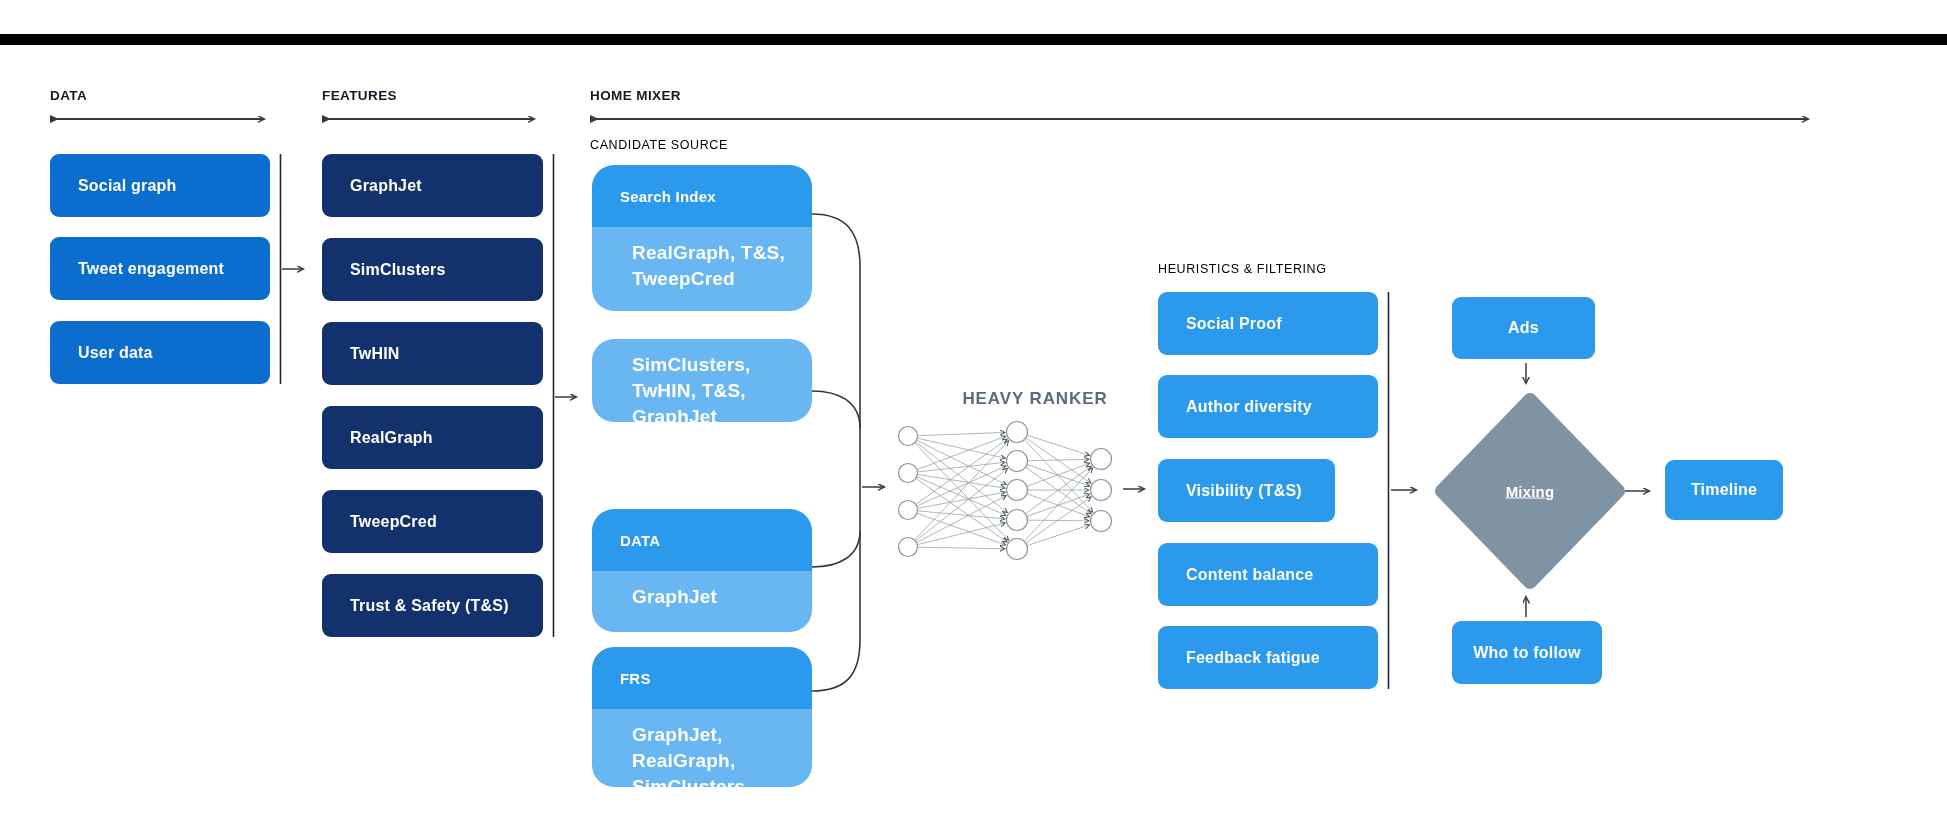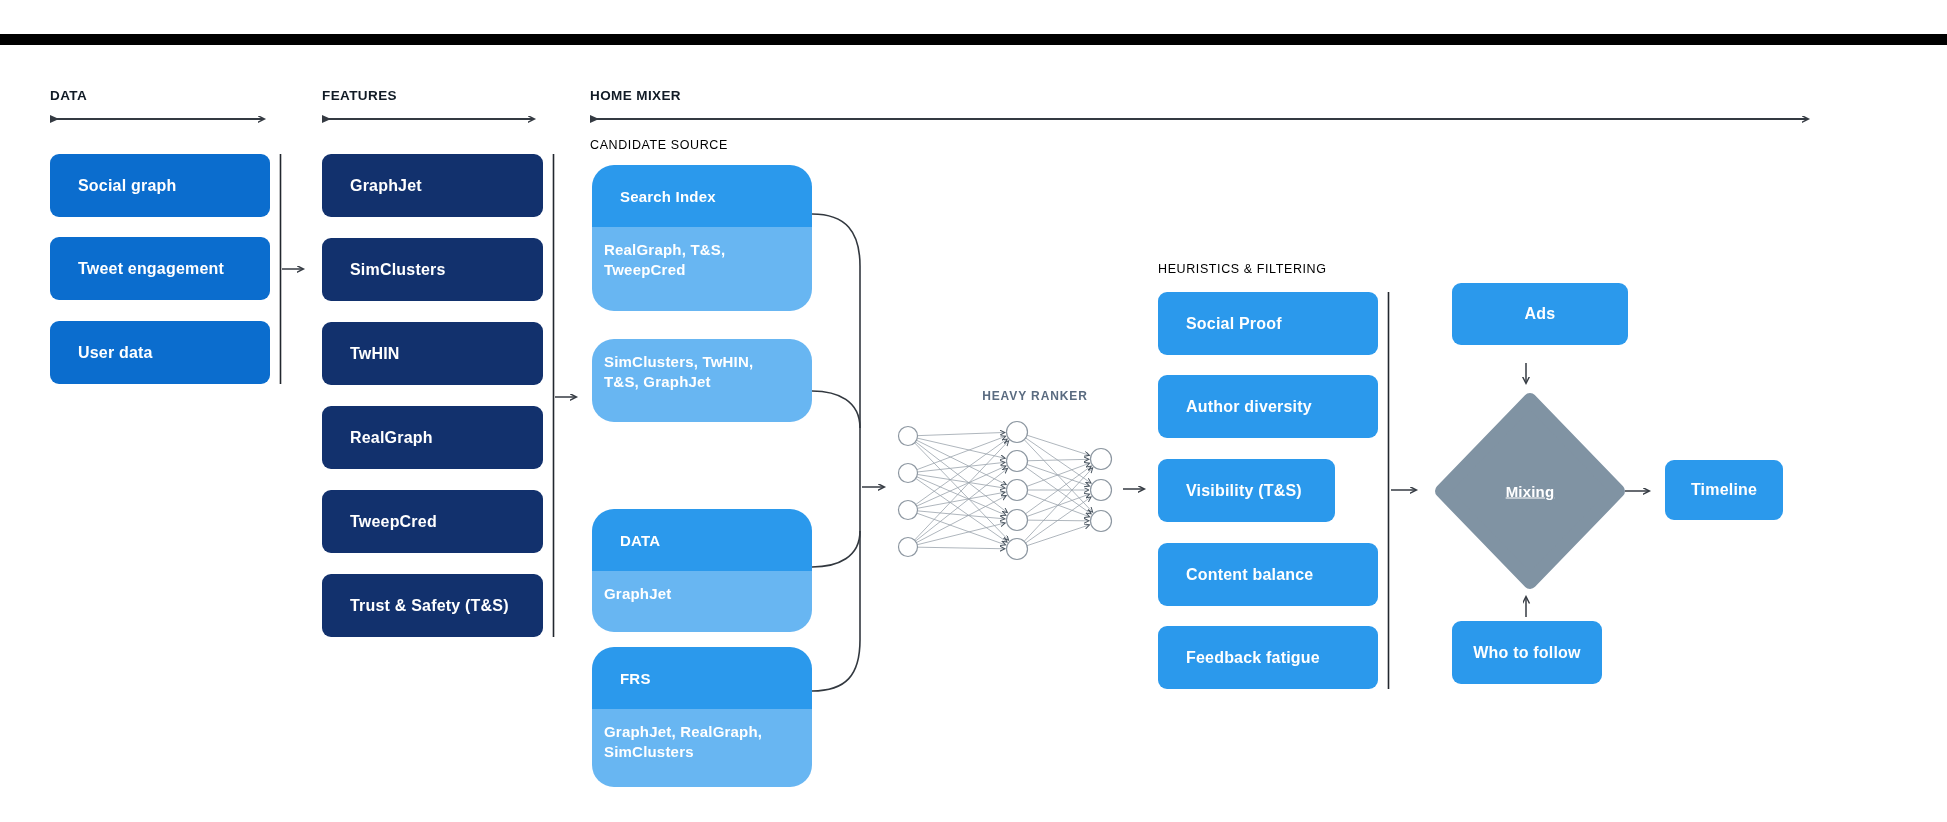--- a/index.html
+++ b/index.html
@@ -13,40 +13,40 @@
   .overlay{position:absolute;left:0;top:0;width:1947px;height:822px;z-index:1;}
   .hdr{
     position:absolute;z-index:2;font-size:13.5px;font-weight:bold;
     color:#111b26;letter-spacing:.4px;white-space:nowrap;
   }
   .sublabel{
     position:absolute;z-index:2;font-size:12.5px;font-weight:400;
     color:#000000;letter-spacing:.6px;white-space:nowrap;
   }
   .rankerlabel{
-    position:absolute;z-index:2;font-size:12px;font-weight:600;
+    position:absolute;z-index:2;font-size:17px;font-weight:600;
     color:#5a6b80;letter-spacing:.9px;white-space:nowrap;
   }
   .box{
     position:absolute;z-index:2;display:flex;align-items:center;
     color:#fff;font-size:16px;font-weight:600;letter-spacing:.2px;
     border-radius:9px;padding-left:28px;box-sizing:border-box;
   }
   .box.center{justify-content:center;padding-left:0;}
   .blue  {background:#0b6dce;}
   .navy  {background:#12316d;}
   .bright{background:#2b99ec;}
   .cand{position:absolute;z-index:2;border-radius:22px;overflow:hidden;}
   .cand .head{
     background:#2b99ec;display:flex;align-items:center;padding-left:28px;
     color:#fff;font-size:15px;font-weight:600;letter-spacing:.2px;box-sizing:border-box;
   }
   .cand .sub{
-    background:#68b6f2;color:#fff;font-size:15px;font-weight:600;letter-spacing:.2px;
-    padding:13px 24px 0 12px;box-sizing:border-box;line-height:1.36;
+    background:#68b6f2;color:#fff;font-size:19px;font-weight:600;letter-spacing:.2px;
+    padding:13px 24px 0 40px;box-sizing:border-box;line-height:1.36;
   }
   .diamond-label{
     position:absolute;z-index:3;color:#fff;font-size:15px;font-weight:600;
     transform:translate(-50%,-50%);letter-spacing:.2px;text-decoration:underline;
   }
 </style>
 </head>
 <body>
 
 <div class="canvas">
@@ -186,18 +186,18 @@
 
   <div class="rankerlabel" style="left:1035px;top:355px;transform:translateX(-50%)">HEAVY RANKER</div>
 
   <div class="sublabel" style="left:1158px;top:228px">HEURISTICS &amp; FILTERING</div>
   <div class="box bright" style="left:1158px;top:258px;width:220px;height:63px">Social Proof</div>
   <div class="box bright" style="left:1158px;top:341px;width:220px;height:63px">Author diversity</div>
   <div class="box bright" style="left:1158px;top:425px;width:177px;height:63px">Visibility (T&amp;S)</div>
   <div class="box bright" style="left:1158px;top:509px;width:220px;height:63px">Content balance</div>
   <div class="box bright" style="left:1158px;top:592px;width:220px;height:63px">Feedback fatigue</div>
 
-  <div class="box bright center" style="left:1452px;top:249px;width:176px;height:62px">Ads</div>
+  <div class="box bright center" style="left:1452px;top:263px;width:143px;height:62px">Ads</div>
   <div class="diamond-label" style="left:1530px;top:457px">Mixing</div>
   <div class="box bright center" style="left:1452px;top:587px;width:150px;height:63px">Who to follow</div>
   <div class="box bright center" style="left:1665px;top:426px;width:118px;height:60px">Timeline</div>
 
 </div>
 
 </body></html>

